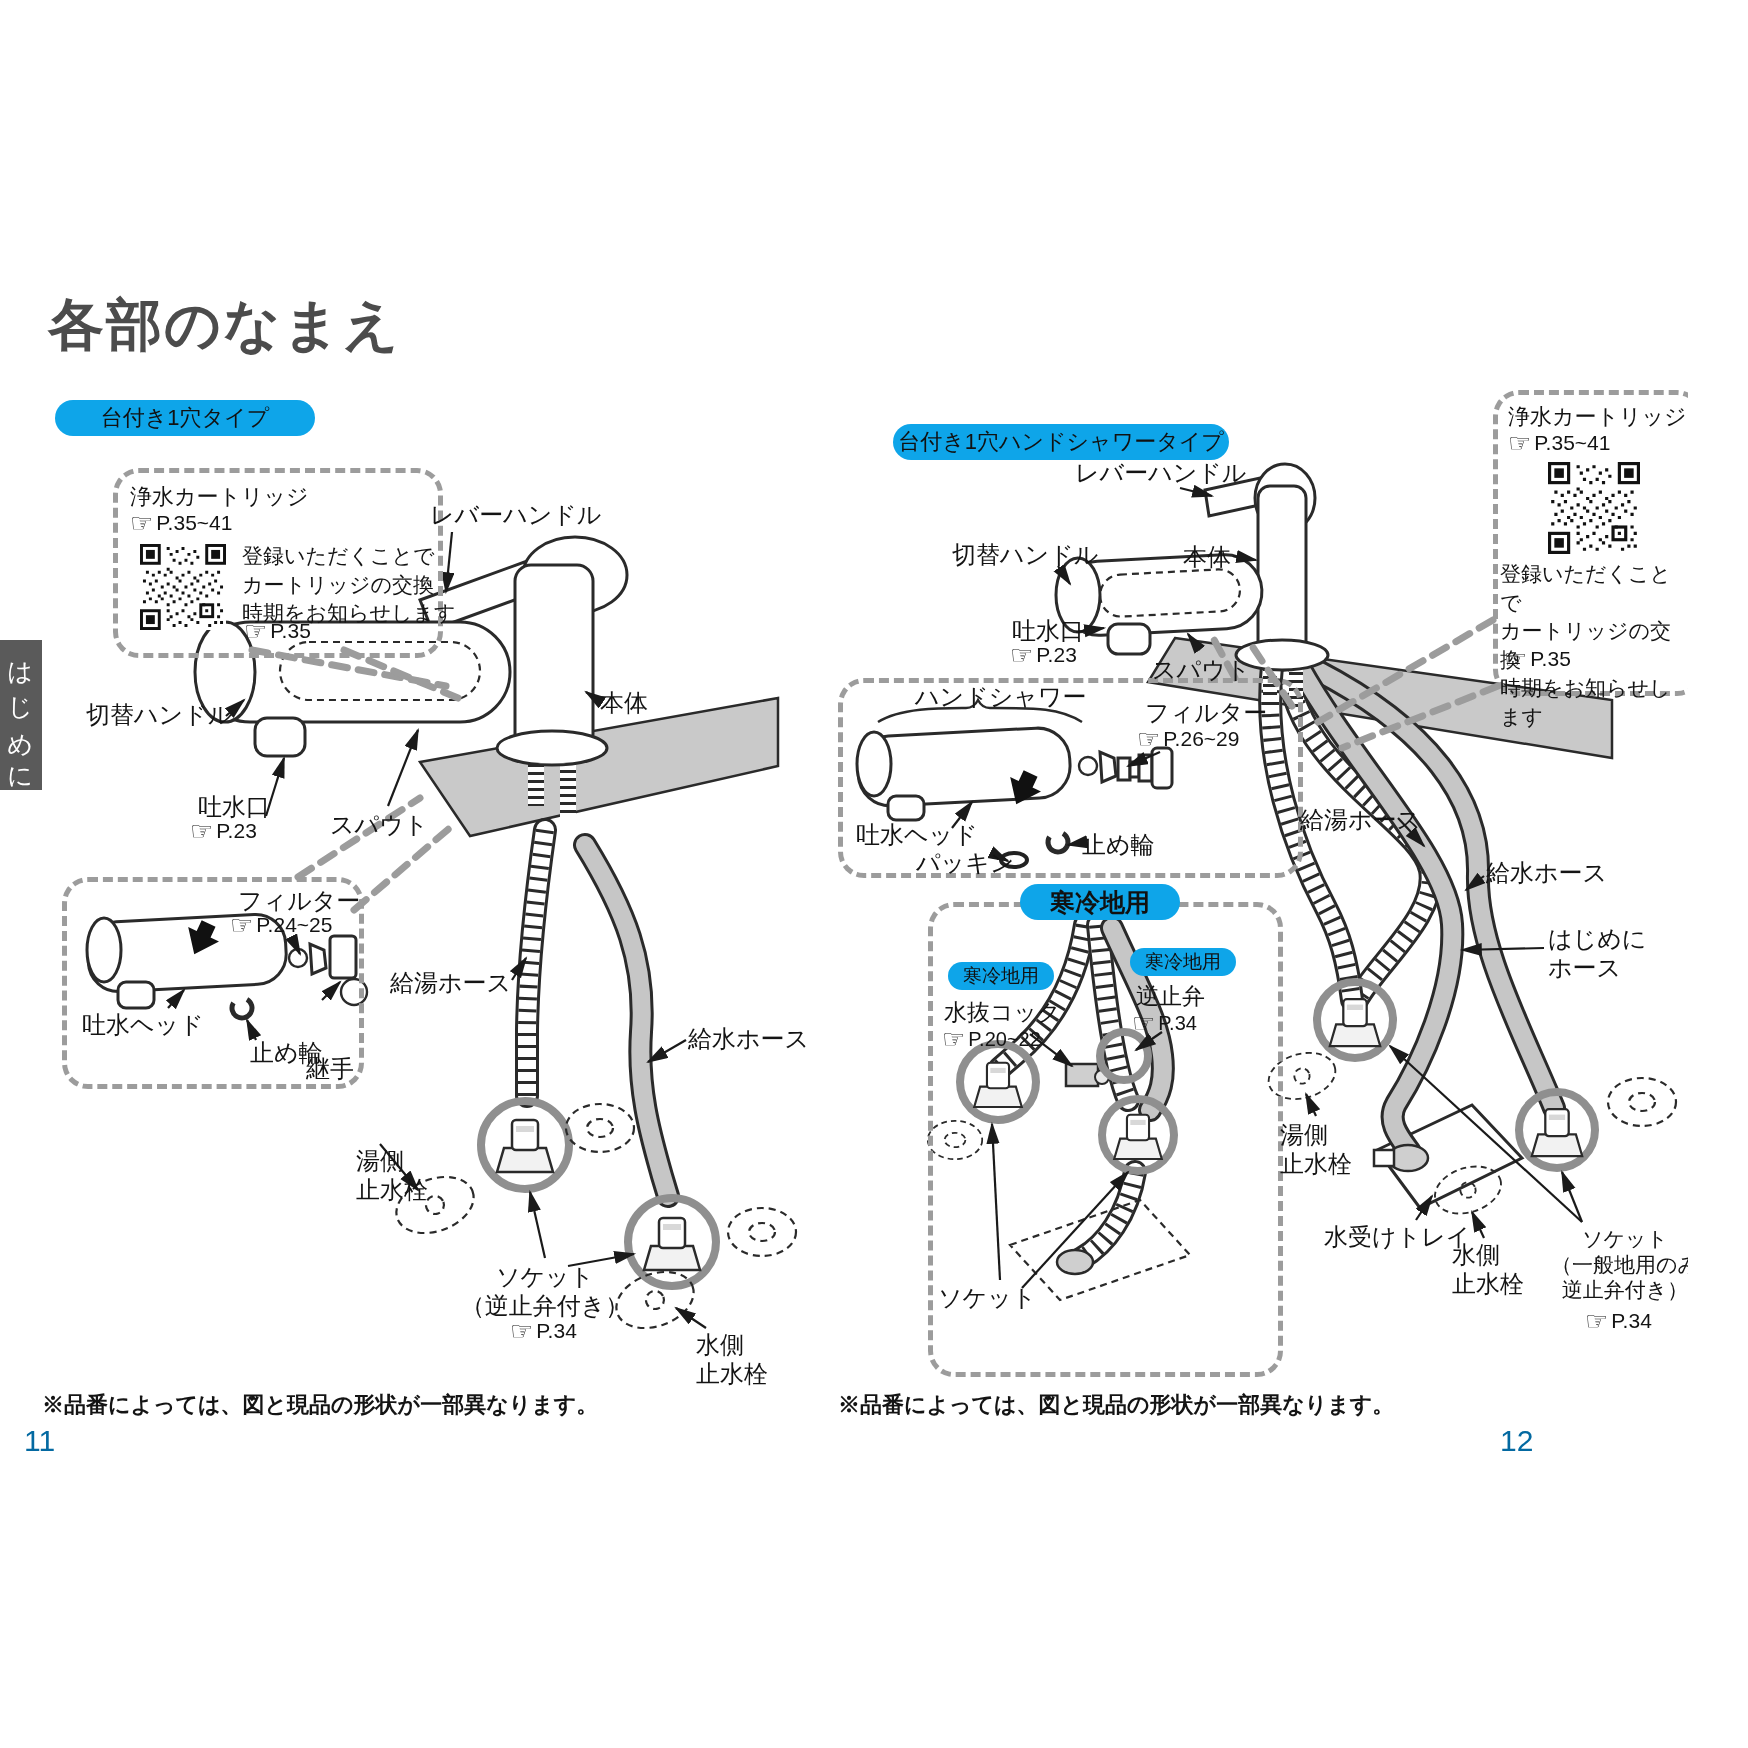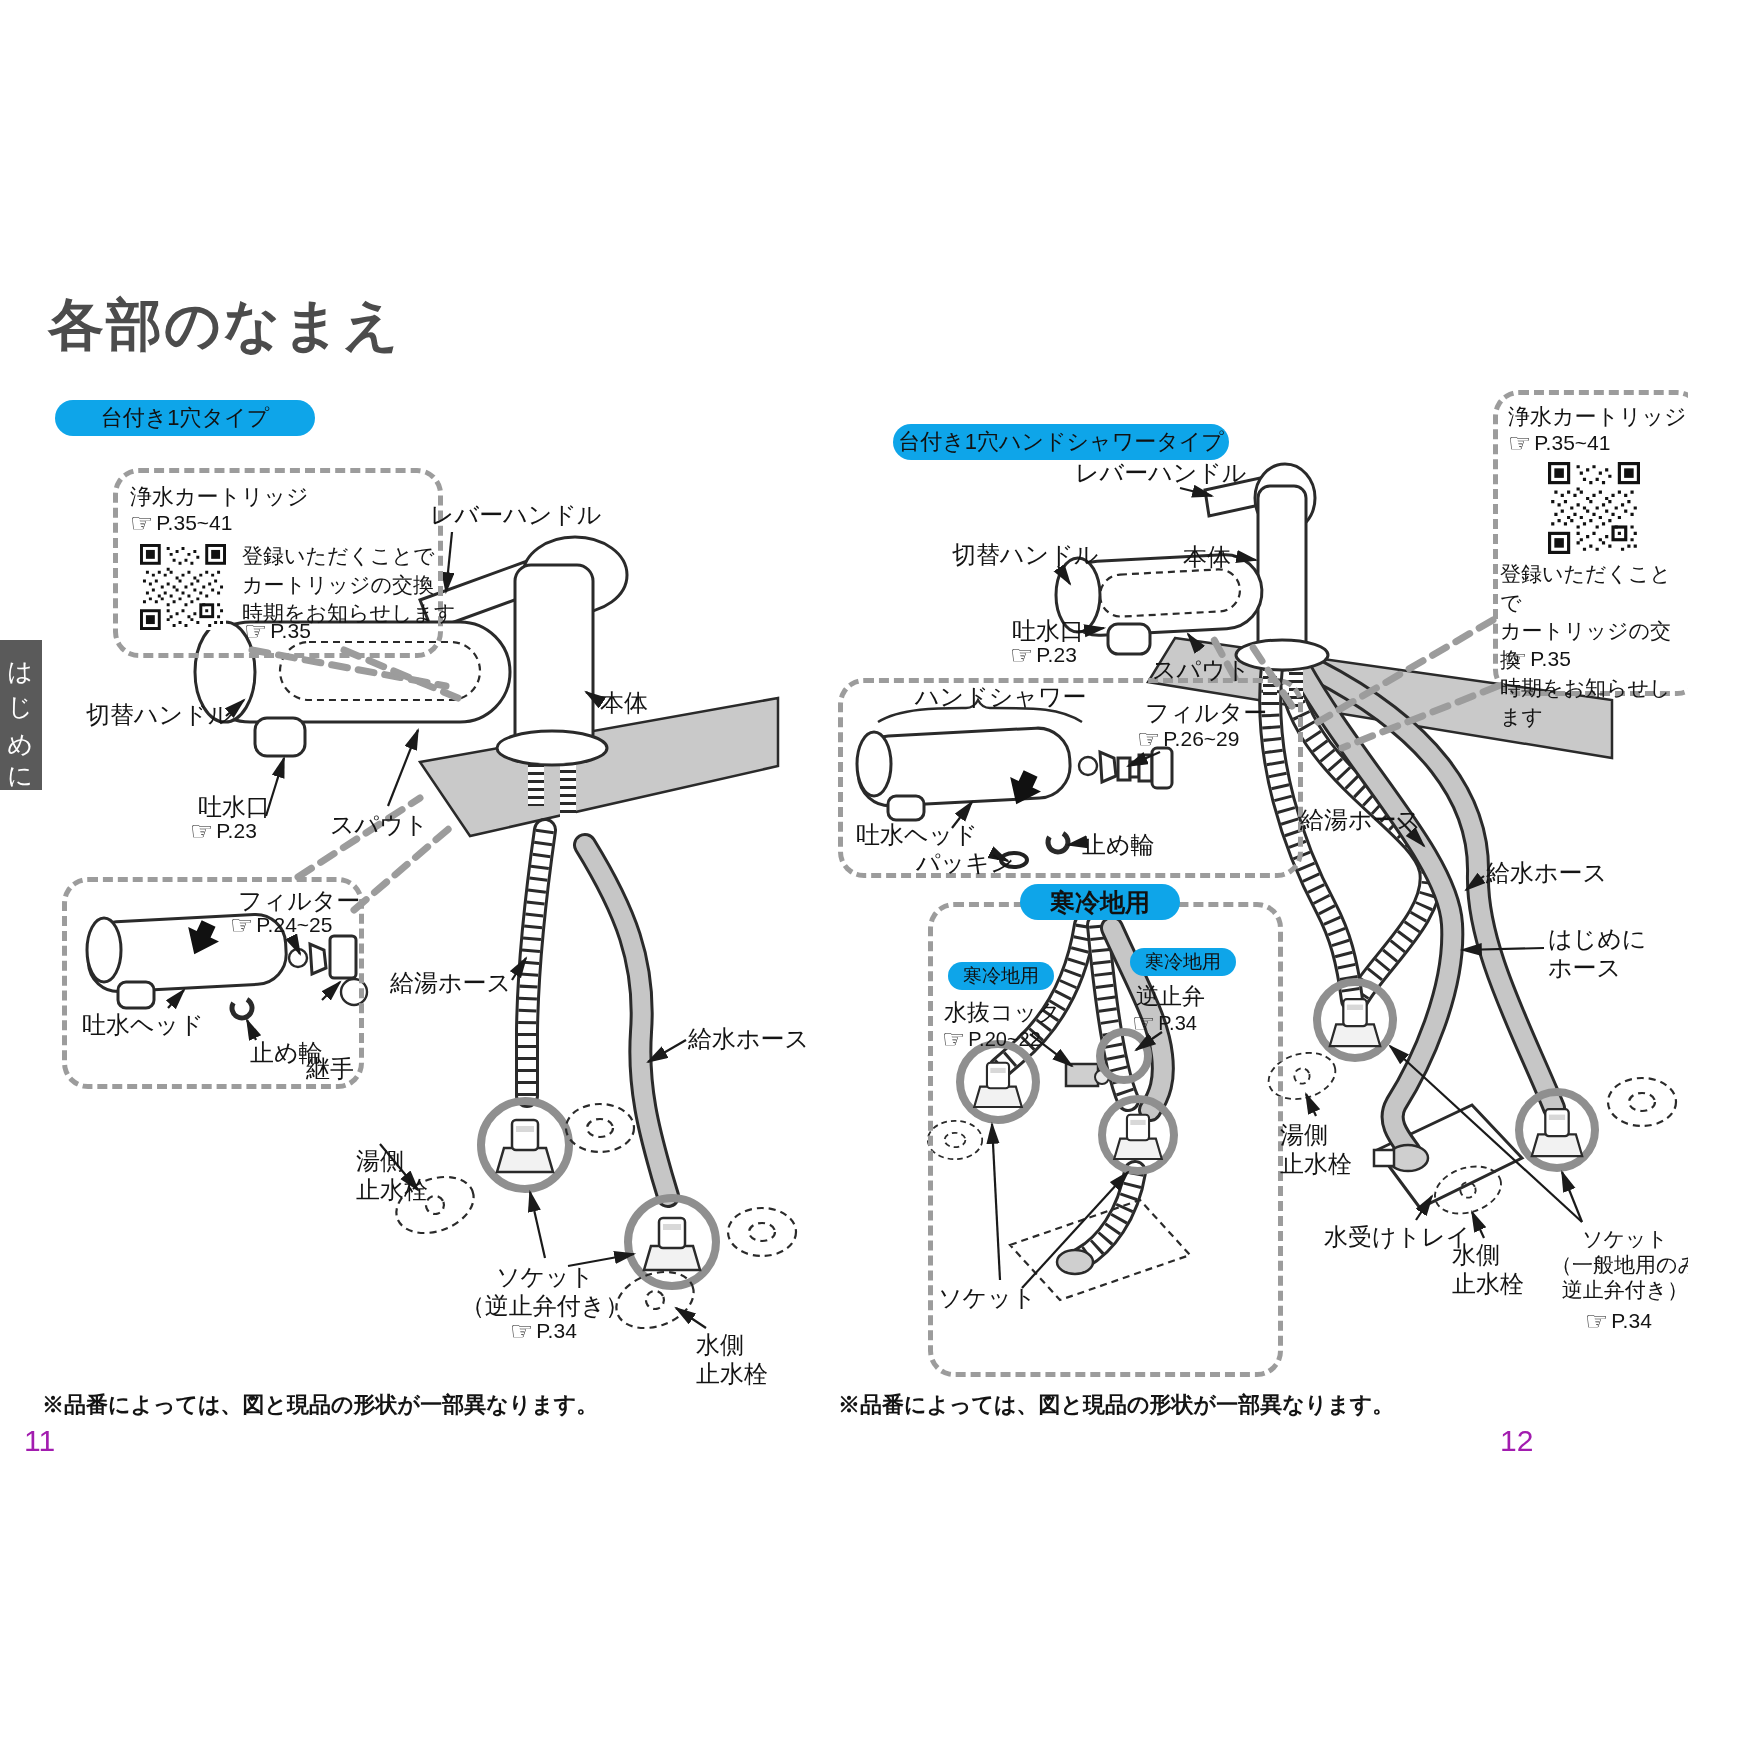--- a/index.html
+++ b/index.html
@@ -14,21 +14,21 @@
   .callout{position:absolute;z-index:2;border:5px dashed #9c9c9c;border-radius:26px;background:transparent;}
   .lbl{position:absolute;z-index:3;font-size:24px;line-height:1.22;white-space:pre-line;}
   .s21{font-size:21px;}
   .s22{font-size:22px;}
   .s23{font-size:23px;}
   .ctr{text-align:center;}
   .ref{position:absolute;z-index:3;display:flex;align-items:center;gap:3px;font-size:21px;}
   .ref .fi{font-size:26px;line-height:1;}
   .note{position:absolute;z-index:3;font-size:21px;line-height:1.36;white-space:pre-line;}
   .foot{position:absolute;z-index:3;font-size:22px;font-weight:600;}
-  .pnum{position:absolute;z-index:3;font-size:30px;color:#a21caf;}
+  .pnum{position:absolute;z-index:3;font-size:30px;color:#0369a1;}
   .qr{position:absolute;z-index:3;}
   
   .ln{fill:#fff;stroke:#2a2a2a;stroke-width:3;}
   .lnt{fill:none;stroke:#2a2a2a;stroke-width:2.4;}
   .dsh{fill:none;stroke:#2a2a2a;stroke-width:2.2;stroke-dasharray:7 5;}
   .slab{fill:#c9c9c9;stroke:#2a2a2a;stroke-width:2.5;}
   .ho{stroke:#2a2a2a;stroke-width:24;fill:none;stroke-linecap:round;}
   .hw{stroke:#fff;stroke-width:18;fill:none;stroke-linecap:round;}
   .hr{stroke:#2a2a2a;stroke-width:18;fill:none;stroke-dasharray:3 9;stroke-linecap:butt;}
   .hg{stroke:#c6c6c6;stroke-width:18;fill:none;stroke-linecap:round;}

